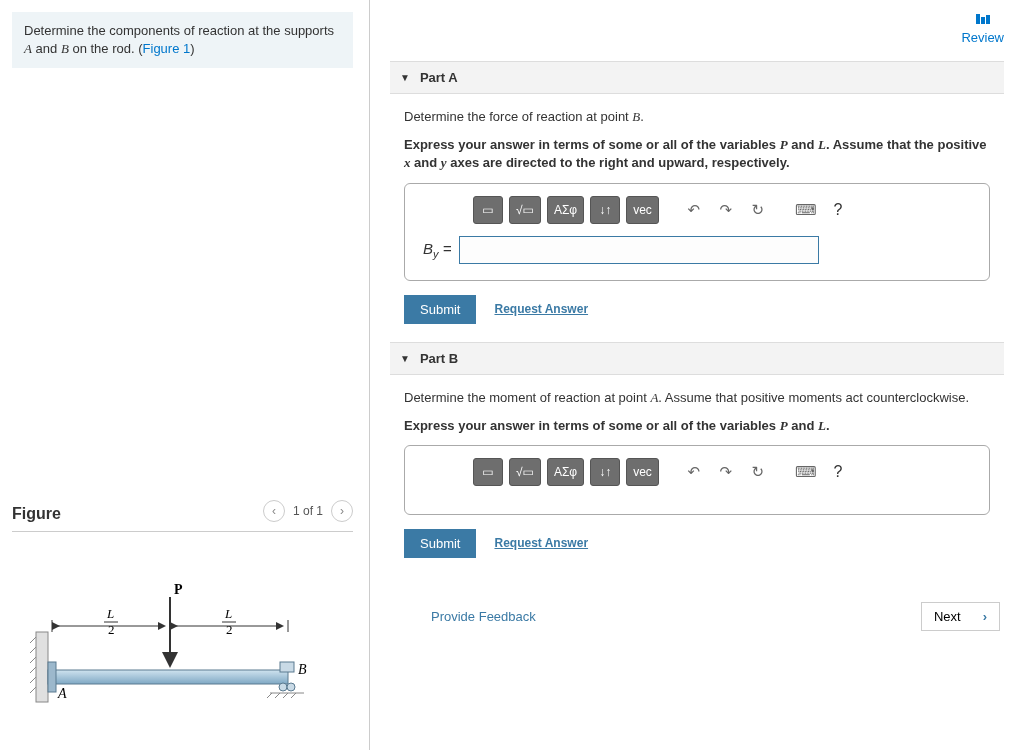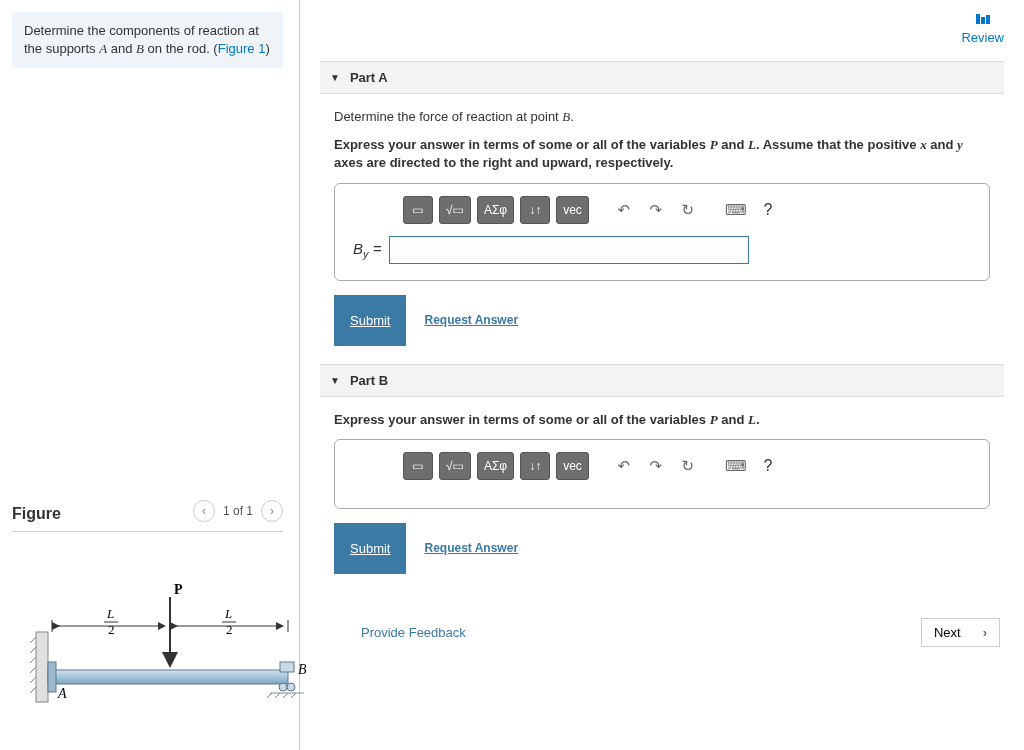--- a/index.html
+++ b/index.html
@@ -6,21 +6,21 @@
   body {
     margin: 0;
     font-family: Arial, Helvetica, sans-serif;
     font-size: 13px;
     color: #333;
     background: #fff;
     width: 1024px;
   }
   .page { display: flex; }
   .left-col {
-    width: 300px;
+    width: 370px;
     padding: 12px 16px 16px 12px;
     border-right: 1px solid #ccc;
     min-height: 750px;
   }
   .right-col {
     flex: 1;
     padding: 8px 20px 20px 20px;
   }
   .intro {
     background: #eef4f7;
@@ -101,23 +101,22 @@
   .ans-input {
     flex: 0 0 360px; height: 28px;
     border: 1px solid #3b7aa5;
     background: #fdfdfd;
     padding: 2px 6px;
   }
 
   .submit-row { display: flex; align-items: center; gap: 18px; margin-top: 4px; }
   .submit-btn {
     background: #3b7aa5; color: #fff;
-    border: none; padding: 18px 16px;
+    border: none; padding: 7px 16px;
     font-size: 13px;
-    text-decoration: underline;
   }
   .req-answer {
     color: #3b7aa5; font-weight: bold; font-size: 12px;
     text-decoration: underline;
   }
 
   .footer-row {
     display: flex; justify-content: space-between; align-items: center;
     margin-top: 26px; padding: 0 4px; margin-left: 37px;
   }
@@ -269,20 +268,23 @@
         <button class="submit-btn">Submit</button>
         <span class="req-answer">Request Answer</span>
       </div>
     </div>
 
     <div class="part-header">
       <span class="caret">▼</span>
       <span>Part B</span>
     </div>
     <div class="part-body">
+      <p class="desc">
+        <span>Determine the moment of reaction at point </span><span class="mathit">A</span><span>. Assume that positive moments act counterclockwise.</span>
+      </p>
       <p class="desc bold">
         <span>Express your answer in terms of some or all of the variables </span><span class="mathit">P</span><span> and </span><span class="mathit">L</span><span>.</span>
       </p>
 
       <div class="answer-box">
         <div class="toolbar">
           <div class="tb-btn small">▭</div>
           <div class="tb-btn small">√▭</div>
           <div class="tb-btn">ΑΣφ</div>
           <div class="tb-btn small">↓↑</div>

